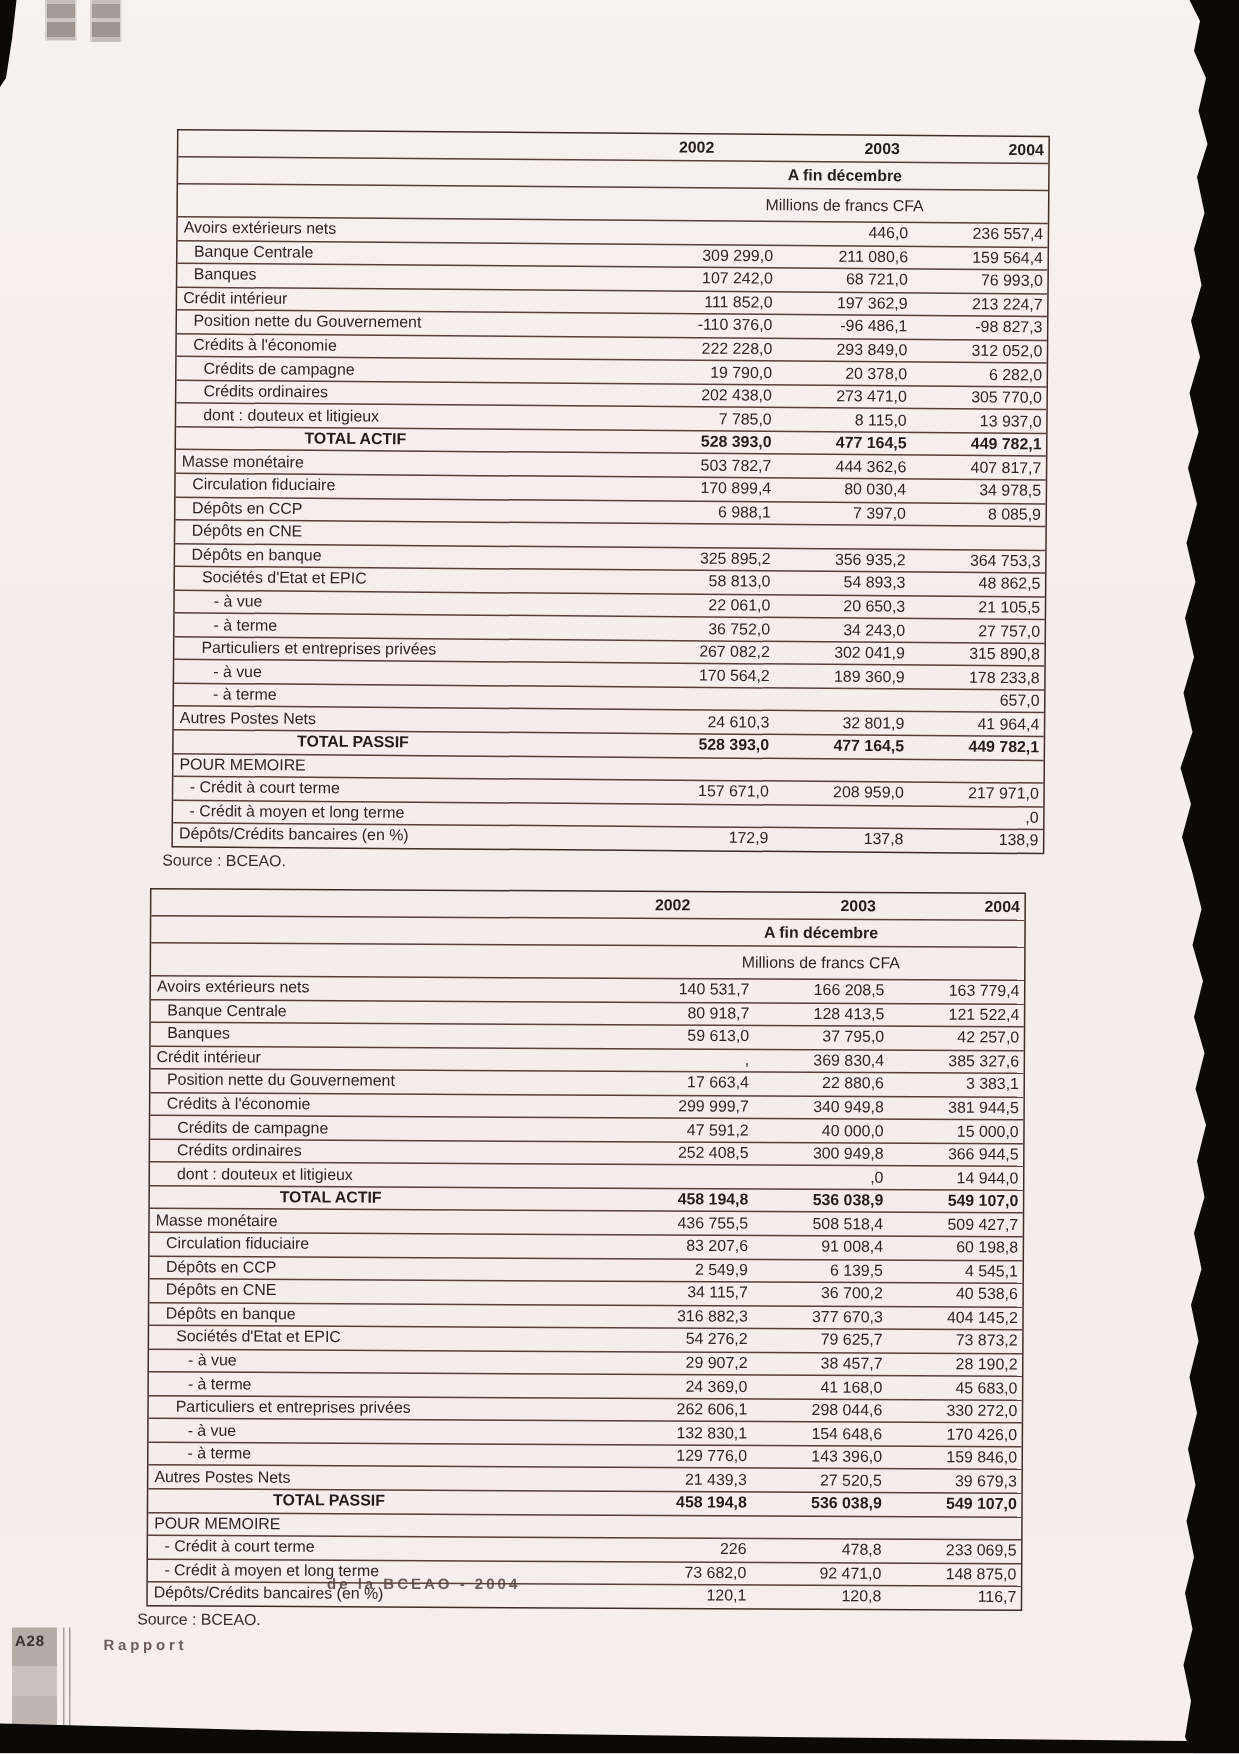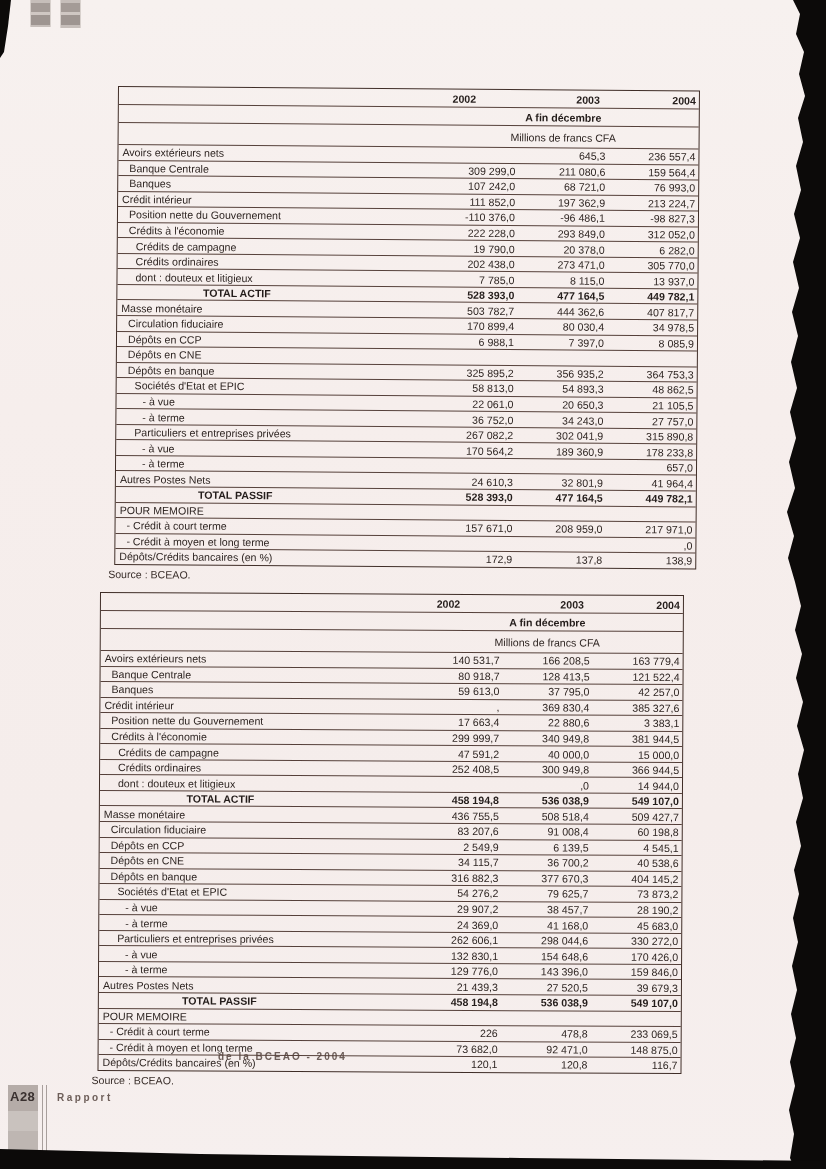--- a/index.html
+++ b/index.html
@@ -50,28 +50,28 @@
   .row-total{font-weight:bold;color:#241d1b;}
   .row-total .c-label{text-align:center;padding-left:0;padding-right:70px;}
   .source-line{margin:3px 0 0 -6px;font-size:10.6px;color:#3a2f2b;}
   
   .footer-strip{
     position:absolute;left:8px;top:1085px;width:30px;height:72px;z-index:6;
     background:linear-gradient(180deg,#b5aca8 0 26px,#c9c2be 26px 46px,#beb6b2 46px 72px);
   }
   .footer-pageref{
     position:absolute;left:10px;top:1089px;width:28px;z-index:7;
-    font-size:13px;font-weight:bold;color:#39302f;letter-spacing:0.5px;
+    font-size:10px;font-weight:bold;color:#39302f;letter-spacing:0.5px;
   }
   .footer-dblline{
     position:absolute;left:42px;top:1085px;height:70px;width:3px;z-index:6;
     border-left:1px solid #a89f9c;border-right:1px solid #a89f9c;
   }
   .footer-label1{
-    position:absolute;left:57px;top:1092px;z-index:6;
+    position:absolute;left:69px;top:1092px;z-index:6;
     font-size:10px;font-weight:bold;color:#6d5e59;letter-spacing:2.5px;
   }
   .footer-label2{
     position:absolute;left:218px;top:1051px;z-index:6;
     font-size:10px;font-weight:600;color:#6d5e59;letter-spacing:2px;
   }
 </style>
 </head>
 <body>
 
@@ -90,21 +90,21 @@
       <div class="c-label"></div>
       <div class="band band-bold">A fin décembre</div>
     </div>
     <div class="t-row h-unit">
       <div class="c-label"></div>
       <div class="band">Millions de francs CFA</div>
     </div>
     <div style="display:contents"><div class="t-row">
           <div class="c-label ind0">Avoirs extérieurs nets</div>
           <div class="c-val"></div>
-          <div class="c-val">645,3</div>
+          <div class="c-val">446,0</div>
           <div class="c-val">236 557,4</div>
         </div><div class="t-row">
           <div class="c-label ind1">Banque Centrale</div>
           <div class="c-val">309 299,0</div>
           <div class="c-val">211 080,6</div>
           <div class="c-val">159 564,4</div>
         </div><div class="t-row">
           <div class="c-label ind1">Banques</div>
           <div class="c-val">107 242,0</div>
           <div class="c-val">68 721,0</div>

